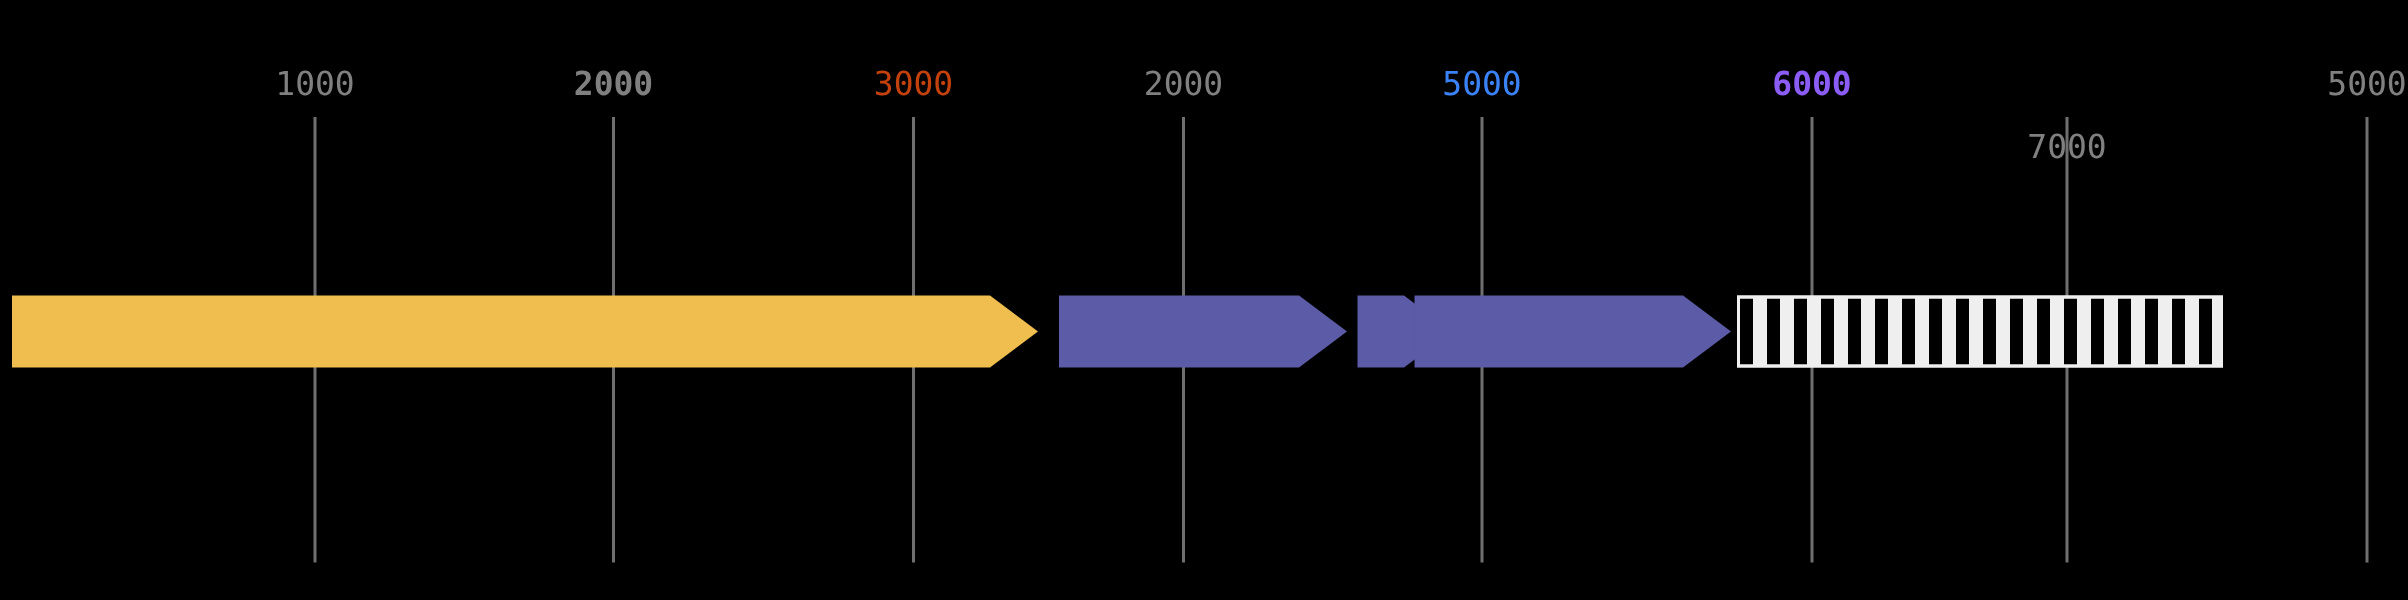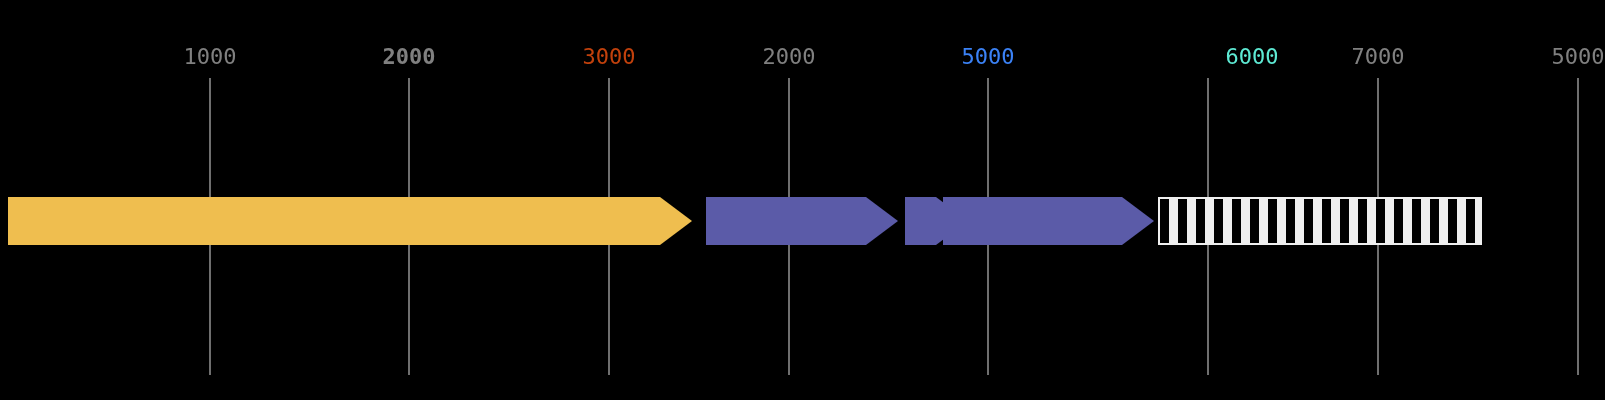--- a/index.html
+++ b/index.html
@@ -70,23 +70,23 @@
       <div class="tick-label" style="left: 210px; color: rgb(128, 128, 128);">1000</div>
       <div class="tick-line" style="left: 210px; background: rgb(154, 154, 154);"></div>
       <div class="tick-label" style="left: 409px; color: rgb(128, 128, 128); font-weight: bold;">2000</div>
       <div class="tick-line" style="left: 409px; background: rgb(154, 154, 154);"></div>
       <div class="tick-label" style="left: 609px; color: #c2410c;">3000</div>
       <div class="tick-line" style="left: 609px; background: rgb(154, 154, 154);"></div>
       <div class="tick-label" style="left: 789px; color: rgb(128, 128, 128);">2000</div>
       <div class="tick-line" style="left: 789px; background: rgb(154, 154, 154);"></div>
       <div class="tick-label" style="left: 988px; color: #3b82f6;">5000</div>
       <div class="tick-line" style="left: 988px; background: rgb(154, 154, 154);"></div>
-      <div class="tick-label" style="left: 1252px; color: #5eead4;">6000</div>
+      <div class="tick-label" style="left: 1208px; color: #8b5cf6; font-weight: bold;">6000</div>
       <div class="tick-line" style="left: 1208px; background: rgb(154, 154, 154);"></div>
-      <div class="tick-label" style="left: 1378px; color: rgb(128, 128, 128);">7000</div>
+      <div class="tick-label" style="left: 1378px; color: rgb(128, 128, 128); margin-top: 42px;">7000</div>
       <div class="tick-line" style="left: 1378px; background: rgb(154, 154, 154);"></div>
       <div class="tick-label" style="left: 1578px; color: rgb(128, 128, 128);">5000</div>
       <div class="tick-line" style="left: 1578px; background: rgb(154, 154, 154);"></div>
     </div>
 
   <div class="track" id="track-layer">
       <div class="feature" style="left: 8px; width: 684px; top: 197px; height: 48px;">
         <svg width="684" height="48" viewBox="0 0 684 48">
           <polygon points="0,0 652,0 684,24 652,48 0,48" fill="#EFBE4F" shape-rendering="geometricPrecision"></polygon>
         </svg>

